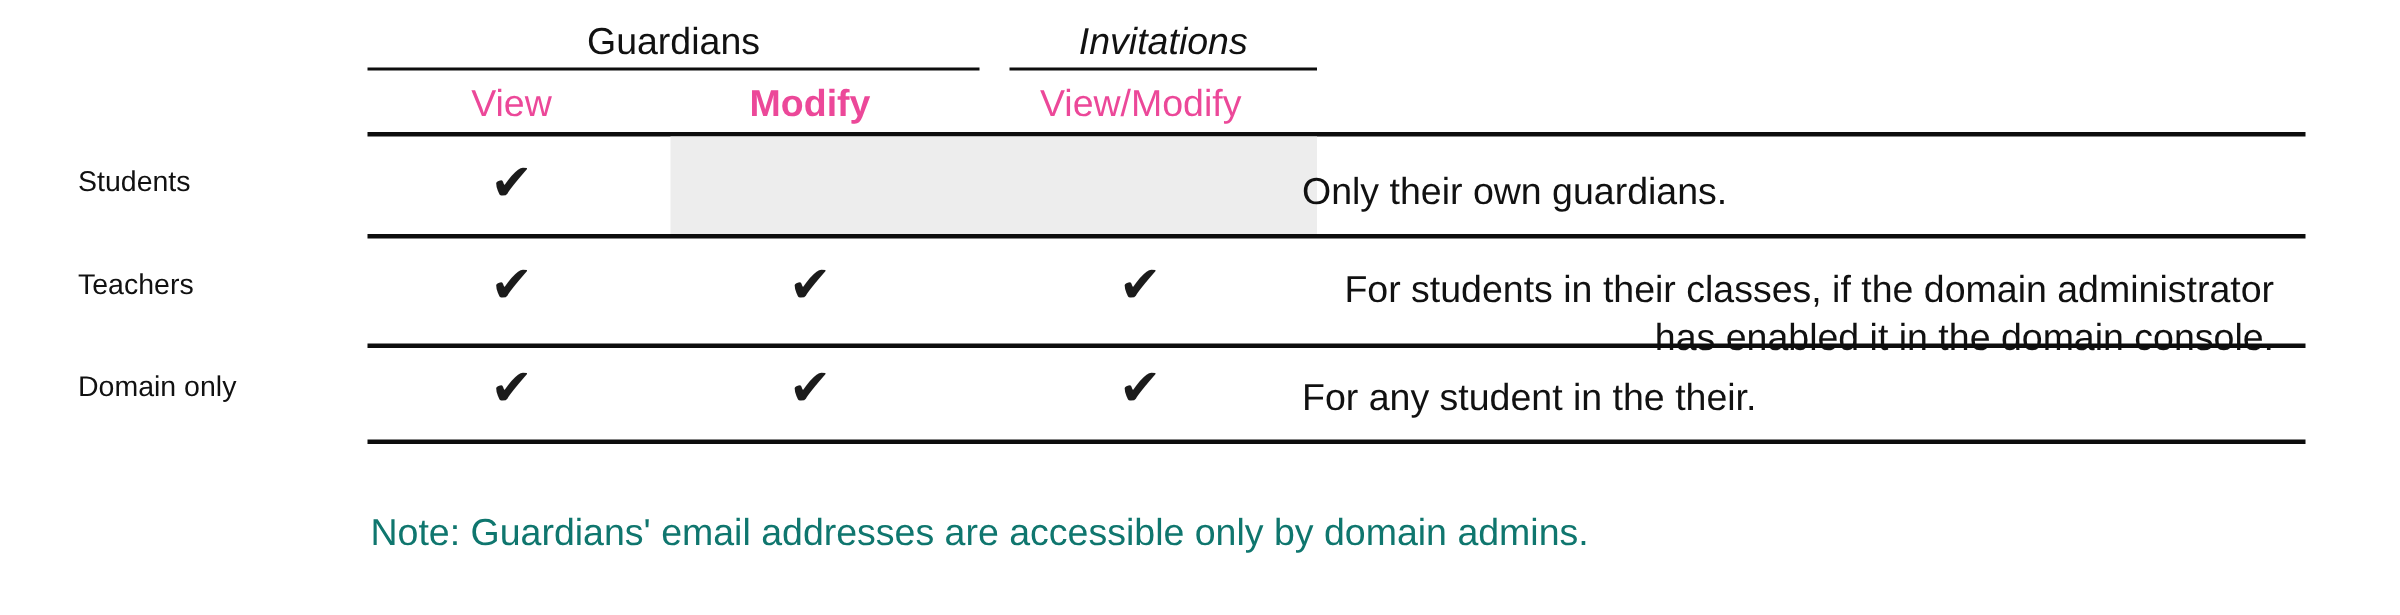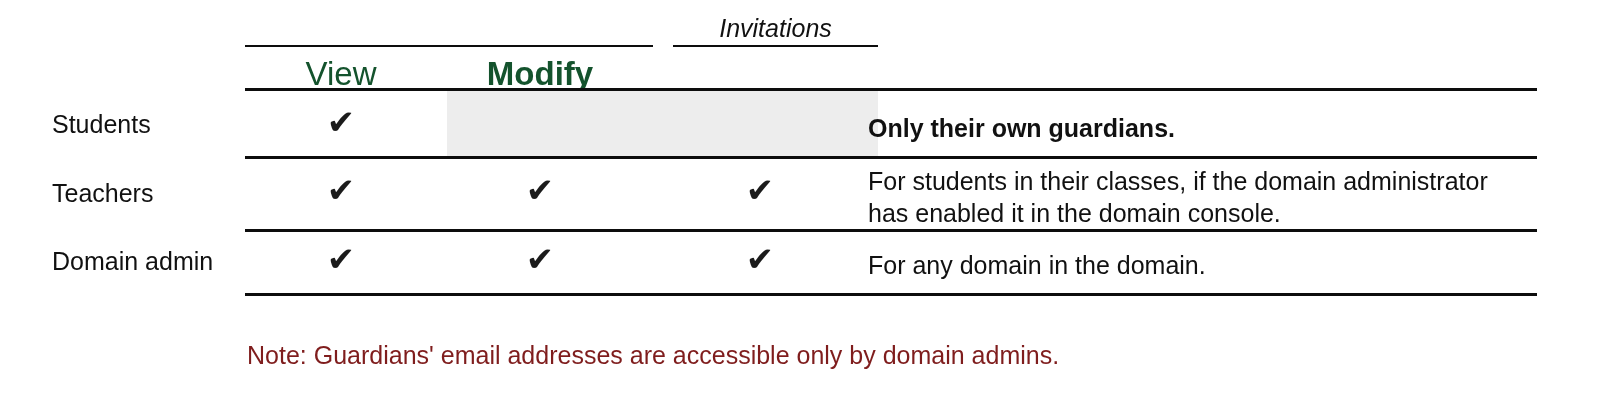--- a/index.html
+++ b/index.html
@@ -44,27 +44,27 @@
   }
 
   
   .group-label {
     font-size: 25px;
     text-align: center;
     color: #111111;
   }
   
   .col-label {
-    font-size: 33px;
+    font-size: 25px;
     text-align: center;
-    color: #14532d;
+    color: #ec4899;
   }
   
   .row-label {
-    font-size: 25px;
+    font-size: 19px;
     color: #111111;
   }
   
   .check {
     position: absolute;
     font-size: 34px;
     line-height: 1;
     color: #1b1b1b;
     text-align: center;
     font-family: "DejaVu Sans", sans-serif;
@@ -74,71 +74,73 @@
   .note-cell {
     position: absolute;
     font-size: 25px;
     color: #111111;
     line-height: 1.28;
   }
   
   .footnote {
     position: absolute;
     font-size: 25px;
-    color: #7f1d1d;
+    color: #0f766e;
     white-space: nowrap;
   }
 </style>
 </head>
 <body>
 
 <div id="root">
 
+  <div class="txt group-label" style="left:245px; top:16px; width:408px;">Guardians</div>
 
   <div class="txt group-label" style="left:673px; top:16px; width:205px;font-style:italic;">Invitations</div>
 
   <div class="thin-rule" style="left:245px; top:45px; width:408px;"></div>
   <div class="thin-rule" style="left:673px; top:45px; width:205px;"></div>
 
   <div class="txt col-label" style="left:245px; top:57px; width:192px;">View</div>
 
   <div class="txt col-label" style="left:447px; top:57px; width:186px;font-weight:bold;">Modify</div>
 
+  <div class="txt col-label" style="left:658px; top:57px; width:205px;">View/Modify</div>
 
   <div class="rule" style="left:245px; top:88px; width:1292px;"></div>
 
   <div class="shade" style="left:447px; top:91px; width:431px; height:65px;"></div>
 
   <div class="txt row-label" style="left:52px; top:112px;">Students</div>
 
   <div class="check" style="left:311px; top:105px; width:60px;">✔</div>
 
-  <div class="note-cell" style="left:868px; top:112px; width:660px;font-weight:bold;">Only their own guardians.</div>
+  <div class="note-cell" style="left:868px; top:112px; width:660px;">Only their own guardians.</div>
 
   <div class="rule" style="left:245px; top:156px; width:1292px;"></div>
 
   <div class="txt row-label" style="left:52px; top:181px;text-align:center;">Teachers</div>
 
   <div class="check" style="left:311px; top:173px; width:60px;">✔</div>
 
   <div class="check" style="left:510px; top:173px; width:60px;">✔</div>
 
   <div class="check" style="left:730px; top:173px; width:60px;">✔</div>
 
-  <div class="note-cell" style="left:868px; top:165px; width:648px;">For students in their classes, if the domain administrator has enabled it in the domain console.</div>
+  <div class="note-cell" style="left:868px; top:177px; width:648px;text-align:right;">For students in their classes, if the domain administrator has enabled it in the domain console.</div>
 
   <div class="rule" style="left:245px; top:229px; width:1292px;"></div>
 
-  <div class="txt row-label" style="left:52px; top:249px;">Domain admin</div>
+  <div class="txt row-label" style="left:52px; top:249px;">Domain only</div>
 
   <div class="check" style="left:311px; top:242px; width:60px;">✔</div>
 
   <div class="check" style="left:510px; top:242px; width:60px;">✔</div>
 
   <div class="check" style="left:730px; top:242px; width:60px;">✔</div>
 
-  <div class="note-cell" style="left:868px; top:249px; width:660px;">For any domain in the domain.</div>
+  <div class="note-cell" style="left:868px; top:249px; width:660px;">For any student in the their.</div>
 
   <div class="rule" style="left:245px; top:293px; width:1292px;"></div>
 
   <div class="footnote" style="left:247px; top:341px;">Note: Guardians' email addresses are accessible only by domain admins.</div>
 
 </div>
 
 </body></html>

